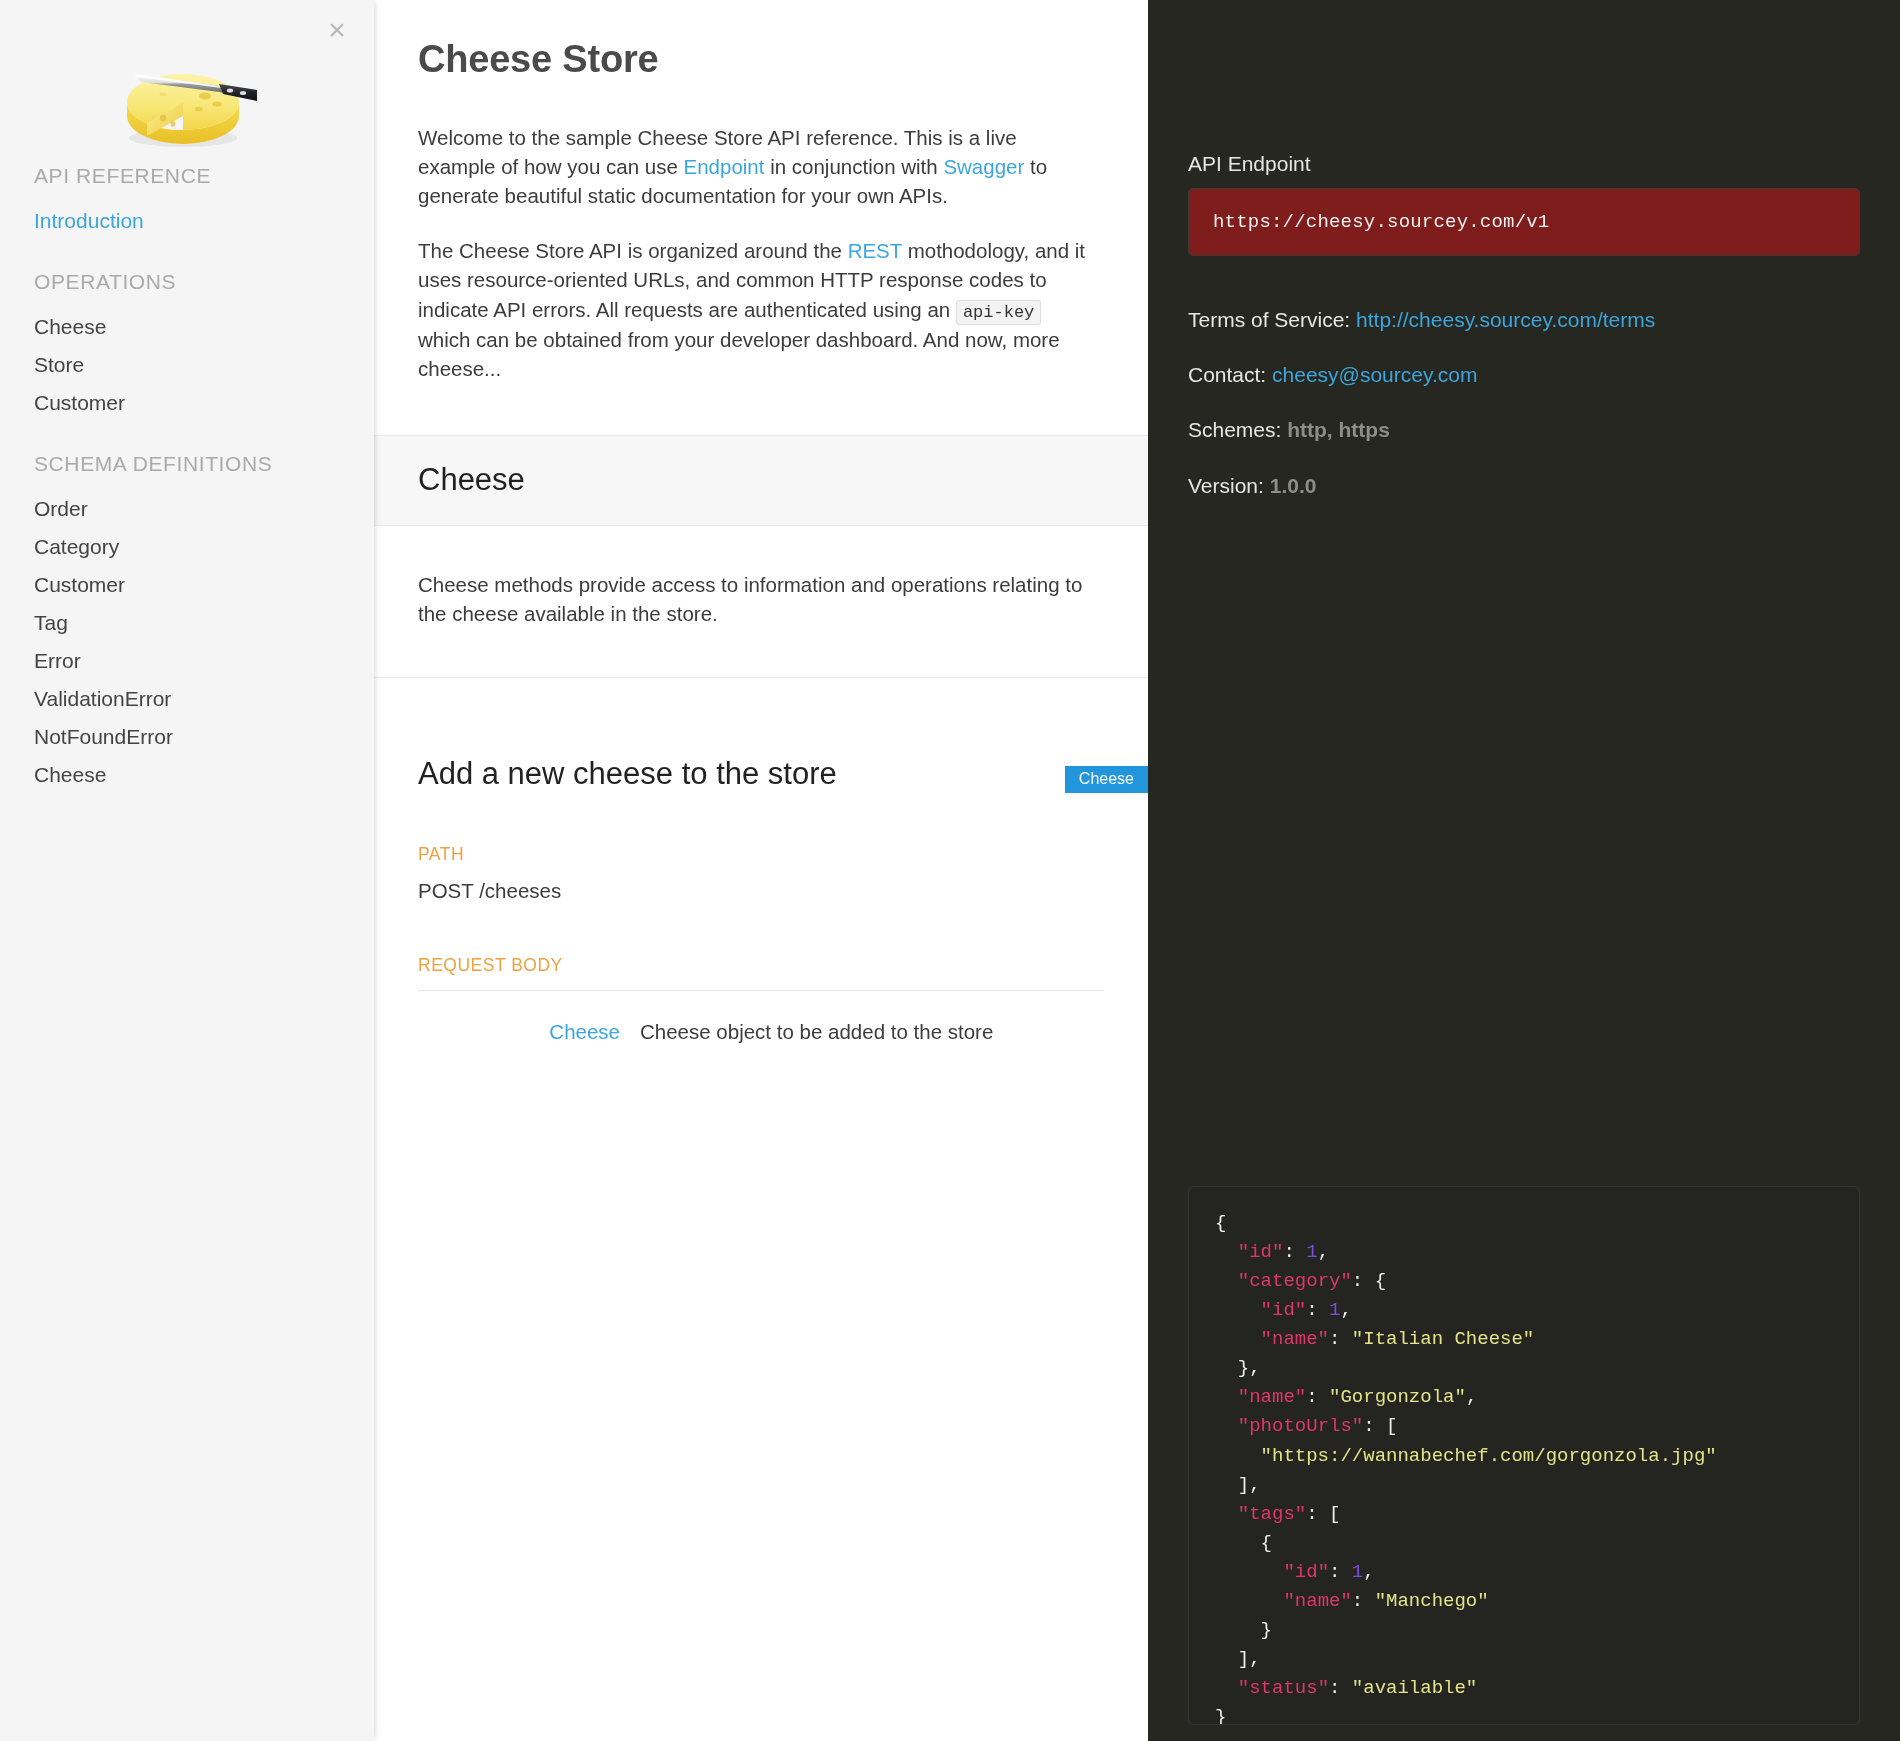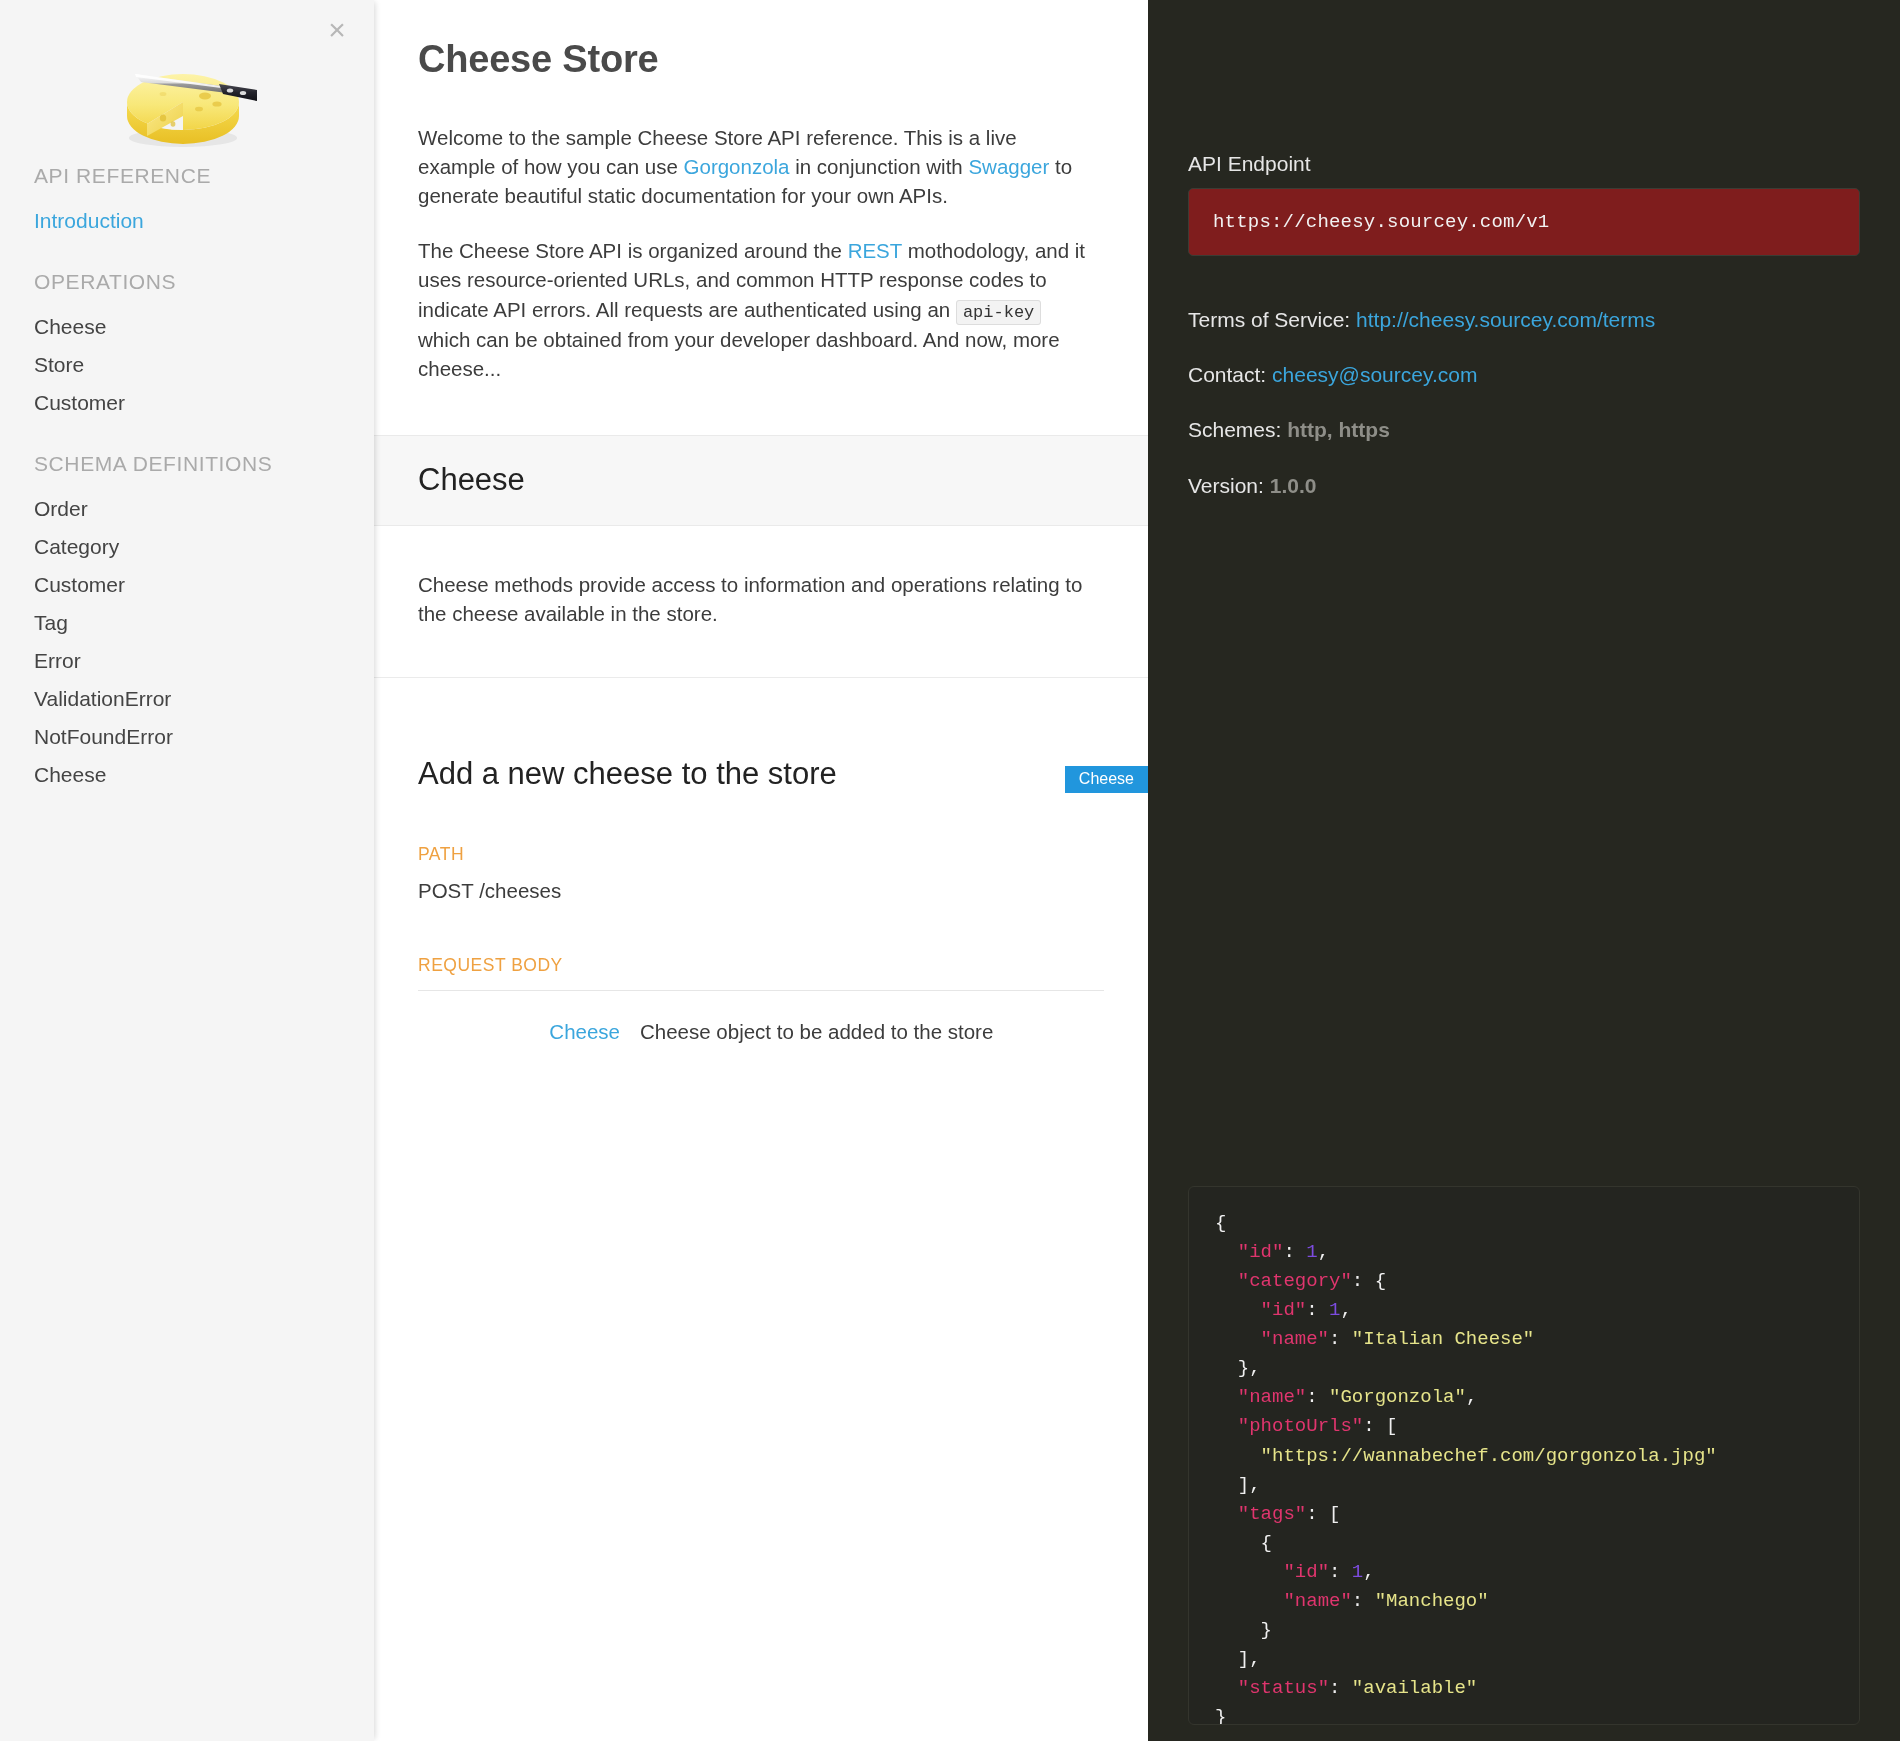--- a/index.html
+++ b/index.html
@@ -346,21 +346,21 @@
         <a class="nav-item">Cheese</a>
       </div>
     </nav>
   </aside>
 
   <main class="content">
 
     <div class="doc-intro">
       <h1 class="page-title">Cheese Store</h1>
 
-      <p class="body-text"><span>Welcome to the sample Cheese Store API reference. This is a live example of how you can use </span><a class="link">Gorgonzola</a><span> in conjunction with </span><a class="link">Swagger</a><span> to generate beautiful static documentation for your own APIs.</span></p>
+      <p class="body-text"><span>Welcome to the sample Cheese Store API reference. This is a live example of how you can use </span><a class="link">Endpoint</a><span> in conjunction with </span><a class="link">Swagger</a><span> to generate beautiful static documentation for your own APIs.</span></p>
 
       <p class="body-text"><span>The Cheese Store API is organized around the </span><a class="link">REST</a><span> mothodology, and it uses resource-oriented URLs, and common HTTP response codes to indicate API errors. All requests are authenticated using an </span><code class="inline-code">api-key</code><span> which can be obtained from your developer dashboard. And now, more cheese...</span></p>
     </div>
 
     <div class="section-header">
       <h2>Cheese</h2>
     </div>
 
     <div class="section-desc">
       <p>Cheese methods provide access to information and operations relating to the cheese available in the store.</p>

